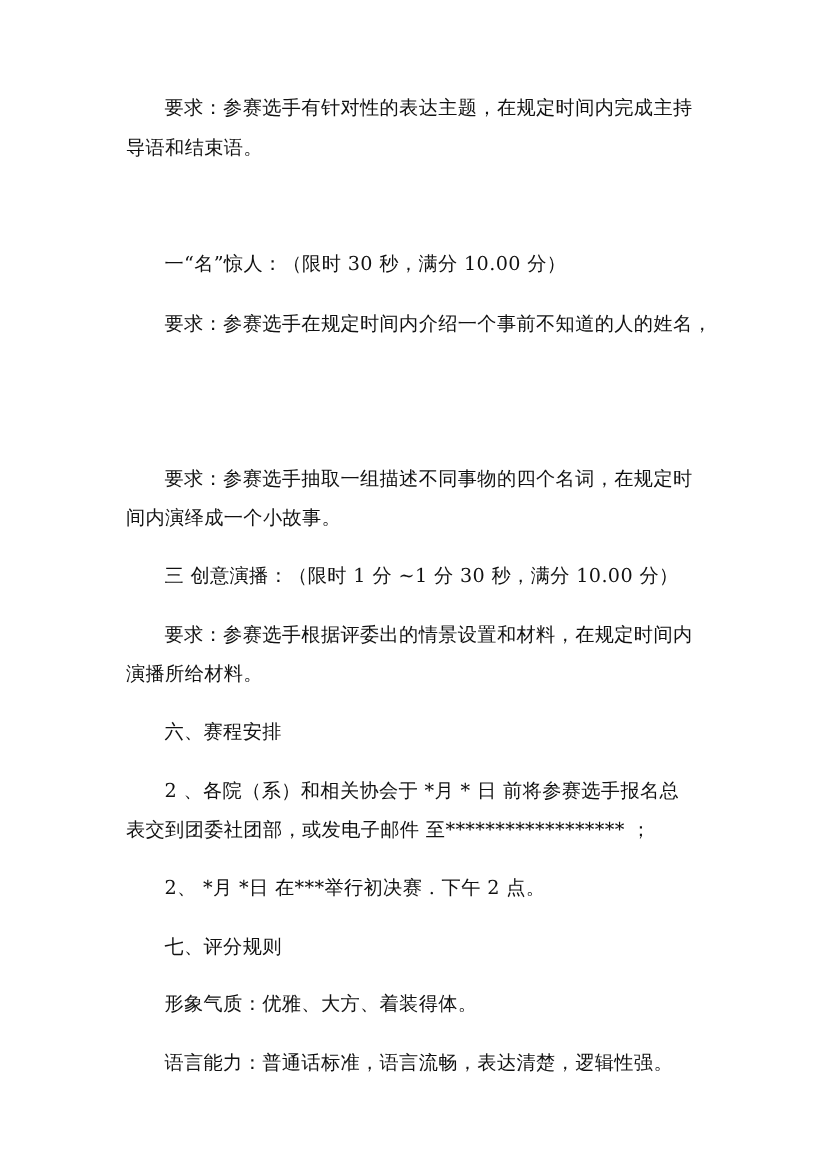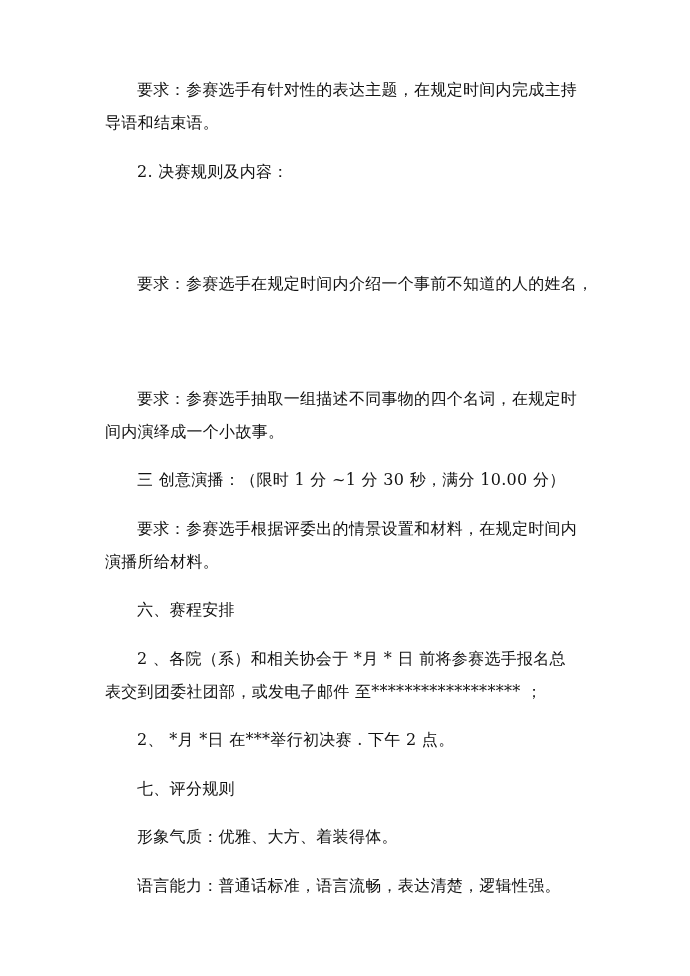--- a/index.html
+++ b/index.html
@@ -36,23 +36,23 @@
     left: 137px;
   }
 </style>
 </head>
 <body>
 
 <div class="page">
   <div class="line indent" style="top:80px">要求：参赛选手有针对性的表达主题，在规定时间内完成主持</div>
   <div class="line" style="top:113px">导语和结束语。</div>
 
-  <div class="line indent" style="top:162px">2.  决赛规则及内容：</div>
 
-  <div class="line indent" style="top:274px">要求：参赛选手在规定时间内介绍一个事前不知道的人的姓名，</div>
+  <div class="line indent" style="top:210px">一“名”惊人：（限时  30  秒，满分  10.00  分）</div>
+  <div class="line indent" style="top:260px">要求：参赛选手在规定时间内介绍一个事前不知道的人的姓名，</div>
 
   <div class="line indent" style="top:389px">要求：参赛选手抽取一组描述不同事物的四个名词，在规定时</div>
   <div class="line" style="top:422px">间内演绎成一个小故事。</div>
 
   <div class="line indent" style="top:470px">三  创意演播：（限时  1  分  ~1  分  30  秒，满分  10.00  分）</div>
   <div class="line indent" style="top:519px">要求：参赛选手根据评委出的情景设置和材料，在规定时间内</div>
   <div class="line" style="top:552px">演播所给材料。</div>
 
   <div class="line indent" style="top:600px">六、赛程安排</div>
   <div class="line indent" style="top:649px">2 、各院（系）和相关协会于  *月  *  日  前将参赛选手报名总</div>

